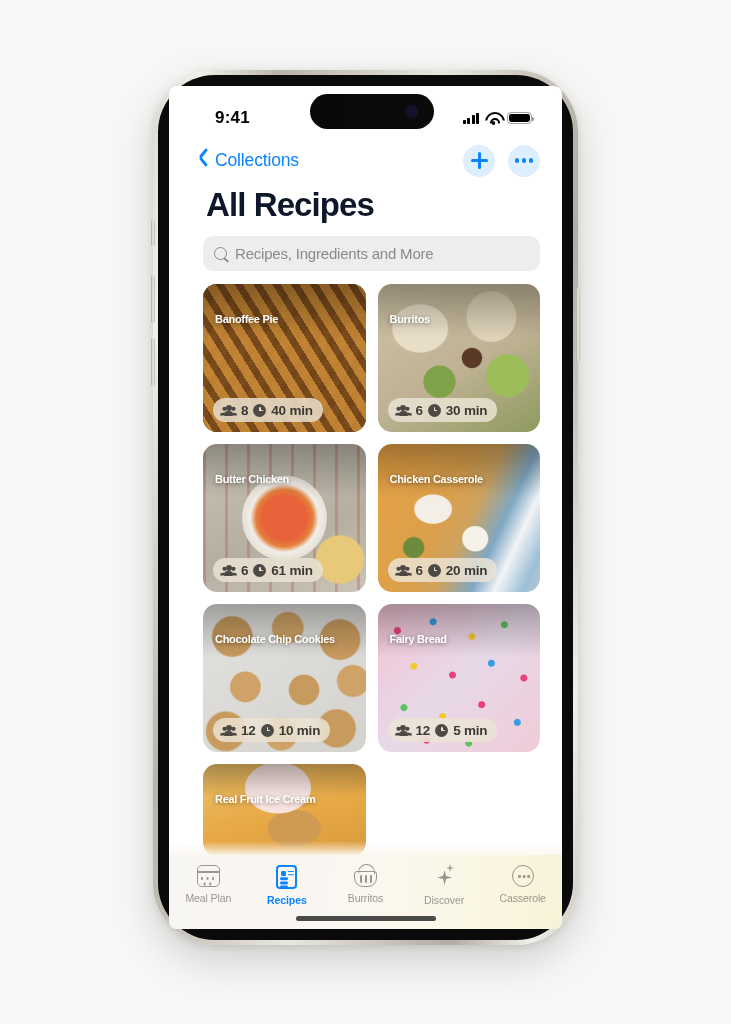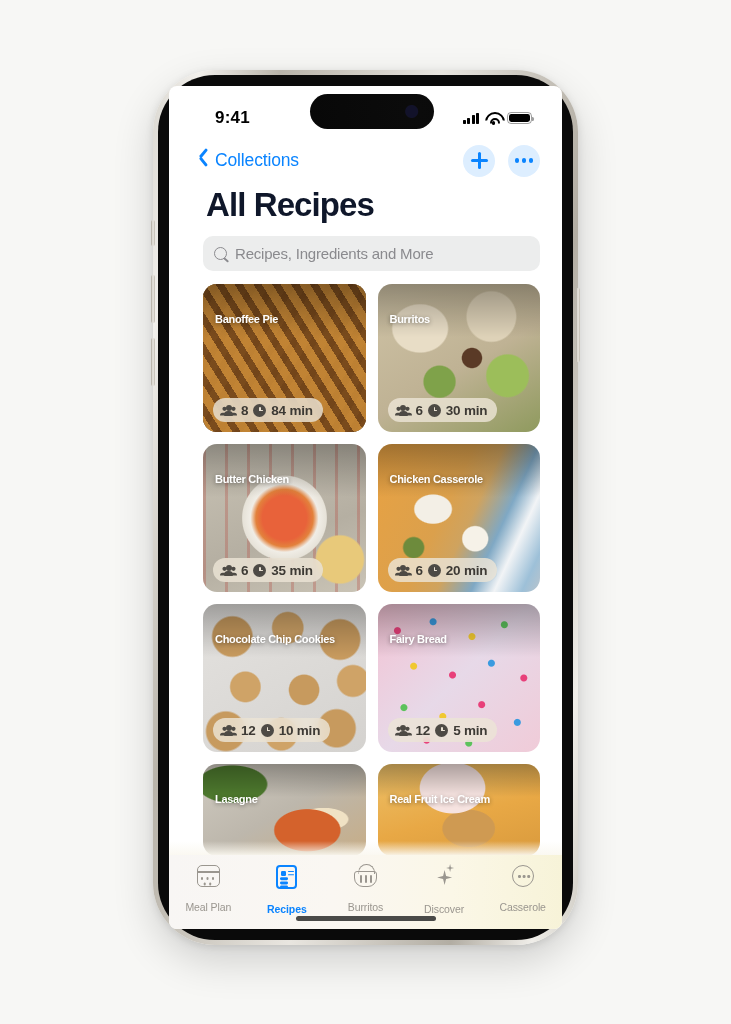--- a/index.html
+++ b/index.html
@@ -180,21 +180,21 @@
       radial-gradient(ellipse at 46% 26%, #f6e3e0 0 26%, transparent 27%),
       radial-gradient(ellipse at 56% 70%, #cf9a52 0 20%, transparent 21%),
       linear-gradient(165deg,#edc169,#e8a845 55%,#d99a3d 100%); }
 
   
   .tabbar { position:absolute; left:0; right:0; bottom:0; height:74px;
     background:linear-gradient(92deg,#f8f6f4 0%,#faf7f2 42%,#fbf7e7 72%,#f7f3d8 100%);
     display:flex; align-items:flex-start; padding-top:10px; z-index:10; }
   .tabbar::before { content:""; position:absolute; left:0; right:0; top:-14px; height:14px;
     background:linear-gradient(180deg,rgba(250,248,240,0),rgba(250,248,240,.92)); }
-  .tab { flex:1; display:flex; flex-direction:column; align-items:center; gap:14px; cursor:pointer; }
+  .tab { flex:1; display:flex; flex-direction:column; align-items:center; gap:5px; cursor:pointer; }
   .tab-label { font-size:10.5px; color:#9a968f; letter-spacing:-.1px; }
   .tab.active .tab-label { color:#0a84ff; font-weight:bold; }
   .ic { width:26px; height:24px; position:relative; }
   
   .ic-meal { border:1.9px solid #9a968f; border-radius:5px; width:23px; height:22px; }
   .ic-meal::before { content:""; position:absolute; left:-1px; top:5px; width:23px; height:1.8px; background:#9a968f; }
   .ic-meal::after { content:""; position:absolute; left:3px; top:11px; width:2.6px; height:2.6px; border-radius:50%;
     background:#9a968f; box-shadow:5.5px 0 0 #9a968f, 11px 0 0 #9a968f, 2.7px 5.5px 0 #9a968f, 8.2px 5.5px 0 #9a968f; }
   
   .ic-rec { width:21px; height:24px; border:2.2px solid #0a84ff; border-radius:4px; }
@@ -289,41 +289,41 @@
 
         <div class="gridwrap">
           <div class="grid" id="recipe-grid">
               <div class="card">
                 <div class="ph ph-banoffee"></div>
                 <div class="card-title">Banoffee Pie</div>
                 <div class="pill">
                   <span class="ppl"></span>
                   <span class="pill-txt">8</span>
                   <span class="clk"></span>
-                  <span class="pill-txt">84 min</span>
+                  <span class="pill-txt">40 min</span>
                 </div>
               </div>
               <div class="card">
                 <div class="ph ph-burritos"></div>
                 <div class="card-title">Burritos</div>
                 <div class="pill">
                   <span class="ppl"></span>
                   <span class="pill-txt">6</span>
                   <span class="clk"></span>
                   <span class="pill-txt">30 min</span>
                 </div>
               </div>
               <div class="card">
                 <div class="ph ph-butter"></div>
                 <div class="card-title">Butter Chicken</div>
                 <div class="pill">
                   <span class="ppl"></span>
                   <span class="pill-txt">6</span>
                   <span class="clk"></span>
-                  <span class="pill-txt">35 min</span>
+                  <span class="pill-txt">61 min</span>
                 </div>
               </div>
               <div class="card">
                 <div class="ph ph-casserole"></div>
                 <div class="card-title">Chicken Casserole</div>
                 <div class="pill">
                   <span class="ppl"></span>
                   <span class="pill-txt">6</span>
                   <span class="clk"></span>
                   <span class="pill-txt">20 min</span>
@@ -341,24 +341,20 @@
               </div>
               <div class="card">
                 <div class="ph ph-fairy"></div>
                 <div class="card-title">Fairy Bread</div>
                 <div class="pill">
                   <span class="ppl"></span>
                   <span class="pill-txt">12</span>
                   <span class="clk"></span>
                   <span class="pill-txt">5 min</span>
                 </div>
-              </div>
-              <div class="card short">
-                <div class="ph ph-lasagne"></div>
-                <div class="card-title">Lasagne</div>
               </div>
               <div class="card short">
                 <div class="ph ph-icecream"></div>
                 <div class="card-title">Real Fruit Ice Cream</div>
               </div>
             </div>
         </div>
 
         <div class="tabbar" id="tabbar">
             <div class="tab">

